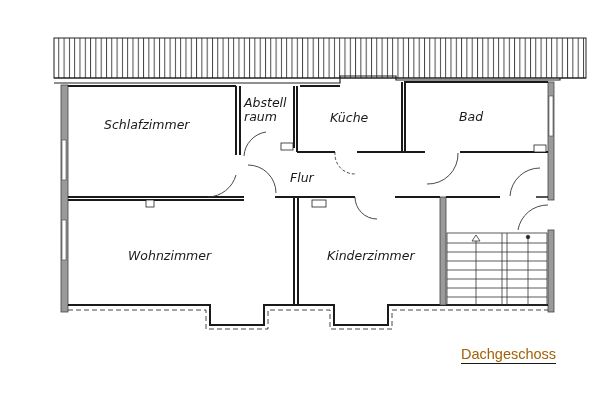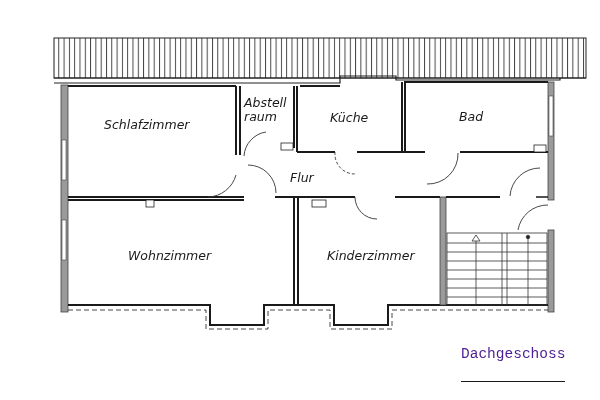--- a/index.html
+++ b/index.html
@@ -1,19 +1,19 @@
 <!DOCTYPE html>
 <html><head>
 <meta charset="utf-8">
 <style>
   html, body { margin:0; padding:0; background:#ffffff; }
   body { width:600px; height:400px; position:relative; overflow:hidden; font-family:"DejaVu Sans", sans-serif; }
   svg { position:absolute; left:0; top:0; }
   .room-label { font-family:"DejaVu Sans", sans-serif; font-style:italic; font-size:12.5px; fill:#1a1a1a; }
-  .title { position:absolute; left:461px; top:346px; font-family:Liberation Mono, monospace; font-size:14.5px; color:#4c1d95; border-bottom:1.3px solid #1a1a1a; padding-bottom:19px; line-height:16px; }
+  .title { position:absolute; left:461px; top:346px; font-family:Liberation Sans, sans-serif; font-size:14.5px; color:#a16207; border-bottom:1.3px solid #1a1a1a; padding-bottom:1px; line-height:16px; }
 </style>
 </head>
 <body>
 
 <svg width="600" height="400" viewBox="0 0 600 400" xmlns="http://www.w3.org/2000/svg">
   <defs>
     <pattern id="roof" width="5.3" height="50" patternUnits="userSpaceOnUse">
       <line x1="0.5" y1="0" x2="0.5" y2="50" stroke="#333" stroke-width="0.9"></line>
     </pattern>
   </defs>

